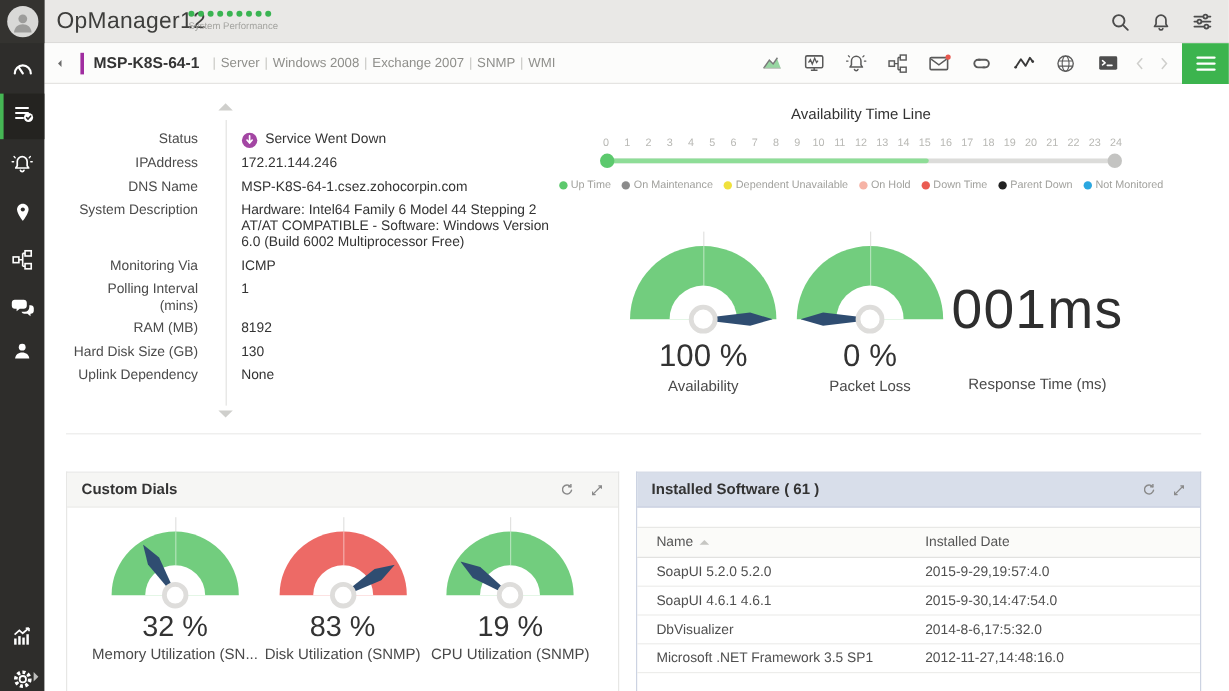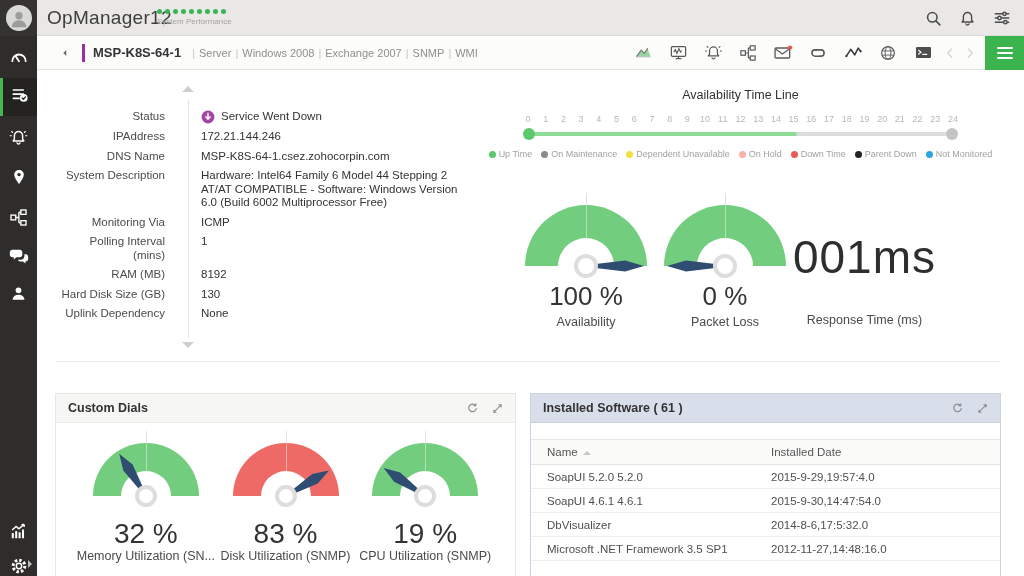--- a/index.html
+++ b/index.html
@@ -18,21 +18,21 @@
   #topbar{position:absolute;left:37px;top:0;width:987px;height:36px;background:#e9e8e6;border-bottom:1px solid #dcdbd9;z-index:20;}
   .logo{position:absolute;left:10px;top:7px;font-size:19px;color:#3e3e3c;letter-spacing:.3px;}
   .logo-sub{position:absolute;left:120px;top:6px;}
   .dots{display:flex;gap:3px;height:6px;margin-top:3px;}
   .dot{width:5px;height:5px;border-radius:50%;background:#3ab452;}
   .logo-subtitle{font-size:8px;color:#a4a4a0;margin-top:2px;white-space:nowrap;}
   .topbar-icons{position:absolute;right:12px;top:0;height:36px;display:flex;align-items:center;gap:15px;}
   .tb-ic{display:flex;align-items:center;justify-content:center;cursor:pointer;}
 
   
-  #breadbar{position:absolute;left:37px;top:36px;width:987px;height:34px;background:#fcfcfb;border-bottom:1px solid #e5e4e2;display:flex;align-items:center;z-index:20;padding-left:15px;}
+  #breadbar{position:absolute;left:37px;top:36px;width:987px;height:34px;background:#fcfcfb;border-bottom:1px solid #e5e4e2;display:flex;align-items:center;z-index:20;}
   .back-caret{margin-left:8px;cursor:pointer;display:flex;}
   .accent-bar{width:3px;height:18px;background:#a02da0;margin-left:12px;flex:none;}
   .device-name{margin-left:8px;font-size:13px;font-weight:bold;color:#333;white-space:nowrap;}
   .crumb-path{margin-left:7px;font-size:11px;color:#8f8f8b;white-space:nowrap;}
   .crumb-path .sep{color:#c7c7c3;margin:0 4px;}
   .crumb{cursor:pointer;}
   .bb-spacer{flex:1;}
   .bb-icons{display:flex;align-items:center;gap:15px;margin-right:10px;}
   .bb-ic{width:20px;height:20px;display:flex;align-items:center;justify-content:center;cursor:pointer;position:relative;}
   .bb-chevrons{display:flex;align-items:center;gap:6px;margin-right:8px;}
@@ -46,21 +46,21 @@
   #device-info{position:absolute;left:24px;top:40px;width:430px;}
   .info-row{display:flex;margin-bottom:6px;font-size:11.5px;line-height:13.5px;}
   .info-label{width:116px;text-align:right;padding-right:12px;color:#4b4b4b;flex:none;}
   .info-value{padding-left:24px;color:#333;width:292px;}
   .st-wrap{display:flex;align-items:center;gap:6px;}
   .info-divider{position:absolute;left:151px;top:30px;width:1px;height:238px;background:#e3e3e1;}
   .caret-up{position:absolute;left:145px;top:16px;width:0;height:0;border-bottom:6px solid #cfcfcc;border-left:6px solid transparent;border-right:6px solid transparent;}
   .caret-down{position:absolute;left:145px;top:272px;width:0;height:0;border-top:6px solid #cfcfcc;border-left:6px solid transparent;border-right:6px solid transparent;}
 
   
-  #timeline{position:absolute;left:491px;top:18px;width:425px;}
+  #timeline{position:absolute;left:468px;top:18px;width:425px;}
   .tl-title{text-align:center;font-size:12.5px;color:#333;}
   .tl-ticks{position:relative;height:12px;margin-top:12px;}
   .tl-tick{position:absolute;transform:translateX(-50%);font-size:9px;color:#b8b8b4;top:0;}
   .tl-track{position:relative;margin-top:6px;height:4px;background:#dcdcda;border-radius:2px;}
   .tl-progress{position:absolute;left:0;top:0;height:4px;background:#8edd97;border-radius:2px;}
   .tl-dot{position:absolute;top:-4px;width:12px;height:12px;border-radius:50%;}
   .tl-dot.start{left:-5px;background:#5cc96d;}
   .tl-dot.end{right:-5px;background:#c4c4c2;}
   .tl-legend{display:flex;justify-content:center;gap:9px;margin-top:13px;margin-left:-25px;width:475px;}
   .lg-item{display:flex;align-items:center;gap:3px;font-size:9px;color:#a1a19d;white-space:nowrap;}
@@ -95,21 +95,21 @@
   .ph-ic{margin-left:13px;display:flex;cursor:pointer;}
 
   
   .dials-row{display:flex;justify-content:space-between;padding:0 20px;margin-top:8px;}
   .dial-col{width:142px;text-align:center;}
   .gauge.sm{width:106px;height:53px;margin-top:12px;}
   .gauge.sm .g-arc::after{left:28px;top:28px;width:50px;height:25px;}
   .gauge.sm .g-tick-in{height:28px;}
   .gauge.sm .g-needle{top:47px;width:51px;}
   .gauge.sm .g-hub{left:calc(50% - 11px);top:42px;width:22px;height:22px;}
-  .dial-value{font-size:28px;color:#333;margin-top:25px;line-height:26px;}
+  .dial-value{font-size:24px;color:#333;margin-top:14px;line-height:26px;}
   .dial-label{font-size:12.5px;color:#4a4a4a;margin-top:2px;white-space:nowrap;}
 
   
   .sw-table{margin-top:16px;}
   .sw-hrow{display:flex;height:26px;align-items:center;background:#fbfbf9;border-top:1px solid #e8e8e6;border-bottom:1px solid #e2e2e0;font-size:11.5px;color:#555;}
   .sw-row{display:flex;height:24px;align-items:center;border-bottom:1px solid #ededeb;font-size:11.5px;color:#4f4f4f;}
   .sw-name{width:240px;padding-left:16px;white-space:nowrap;overflow:hidden;}
   .sw-date{flex:1;white-space:nowrap;}
   .sort-caret{display:inline-block;margin-left:5px;width:0;height:0;border-bottom:4px solid #c6c6c2;border-left:4px solid transparent;border-right:4px solid transparent;vertical-align:middle;}
 </style>

